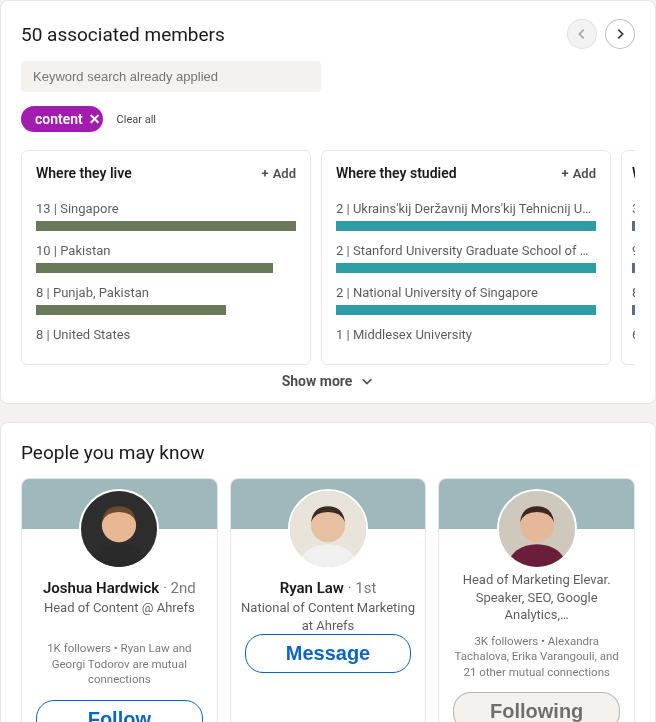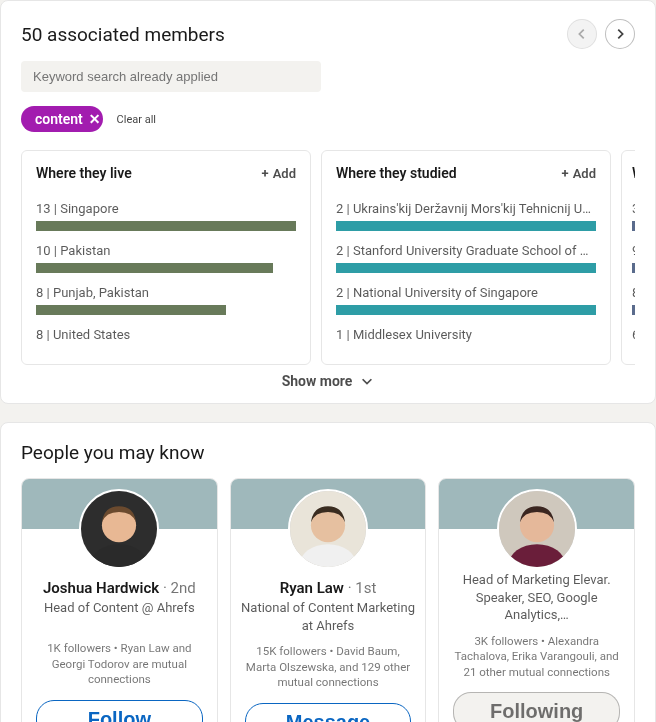--- a/index.html
+++ b/index.html
@@ -404,21 +404,20 @@
         <div class="avatar-wrap">
           <svg class="avatar-svg" viewBox="0 0 80 80">
             <rect width="80" height="80" fill="#e9e4d9"></rect>
             <ellipse cx="40" cy="78" rx="30" ry="22" fill="#f0f0f0"></ellipse>
             <circle cx="40" cy="36" r="18" fill="#e6c0a0"></circle>
             <path d="M22 33 Q24 16 40 16 Q56 16 58 33 Q54 22 40 22 Q26 22 22 33 Z" fill="#3a2c20"></path>
           </svg>
         </div>
         <div class="person-name-line"><span class="person-name">Ryan Law</span><span class="degree"> · 1st</span></div>
         <div class="person-title">National of Content Marketing at Ahrefs</div>
-        <div class="person-meta">15K followers • David Baum, Marta Olszewska, and 129 other mutual connections</div>
         <button class="person-btn">Message</button>
       </div>
       <div class="person-card">
         <div class="banner" style="background: rgb(159, 184, 187);"></div>
         <div class="avatar-wrap">
           <svg class="avatar-svg" viewBox="0 0 80 80">
             <rect width="80" height="80" fill="#cfc8bd"></rect>
             <ellipse cx="40" cy="78" rx="30" ry="22" fill="#6a1e3a"></ellipse>
             <circle cx="40" cy="36" r="18" fill="#e5b89a"></circle>
             <path d="M22 33 Q24 16 40 16 Q56 16 58 33 Q54 22 40 22 Q26 22 22 33 Z" fill="#3b2620"></path>

